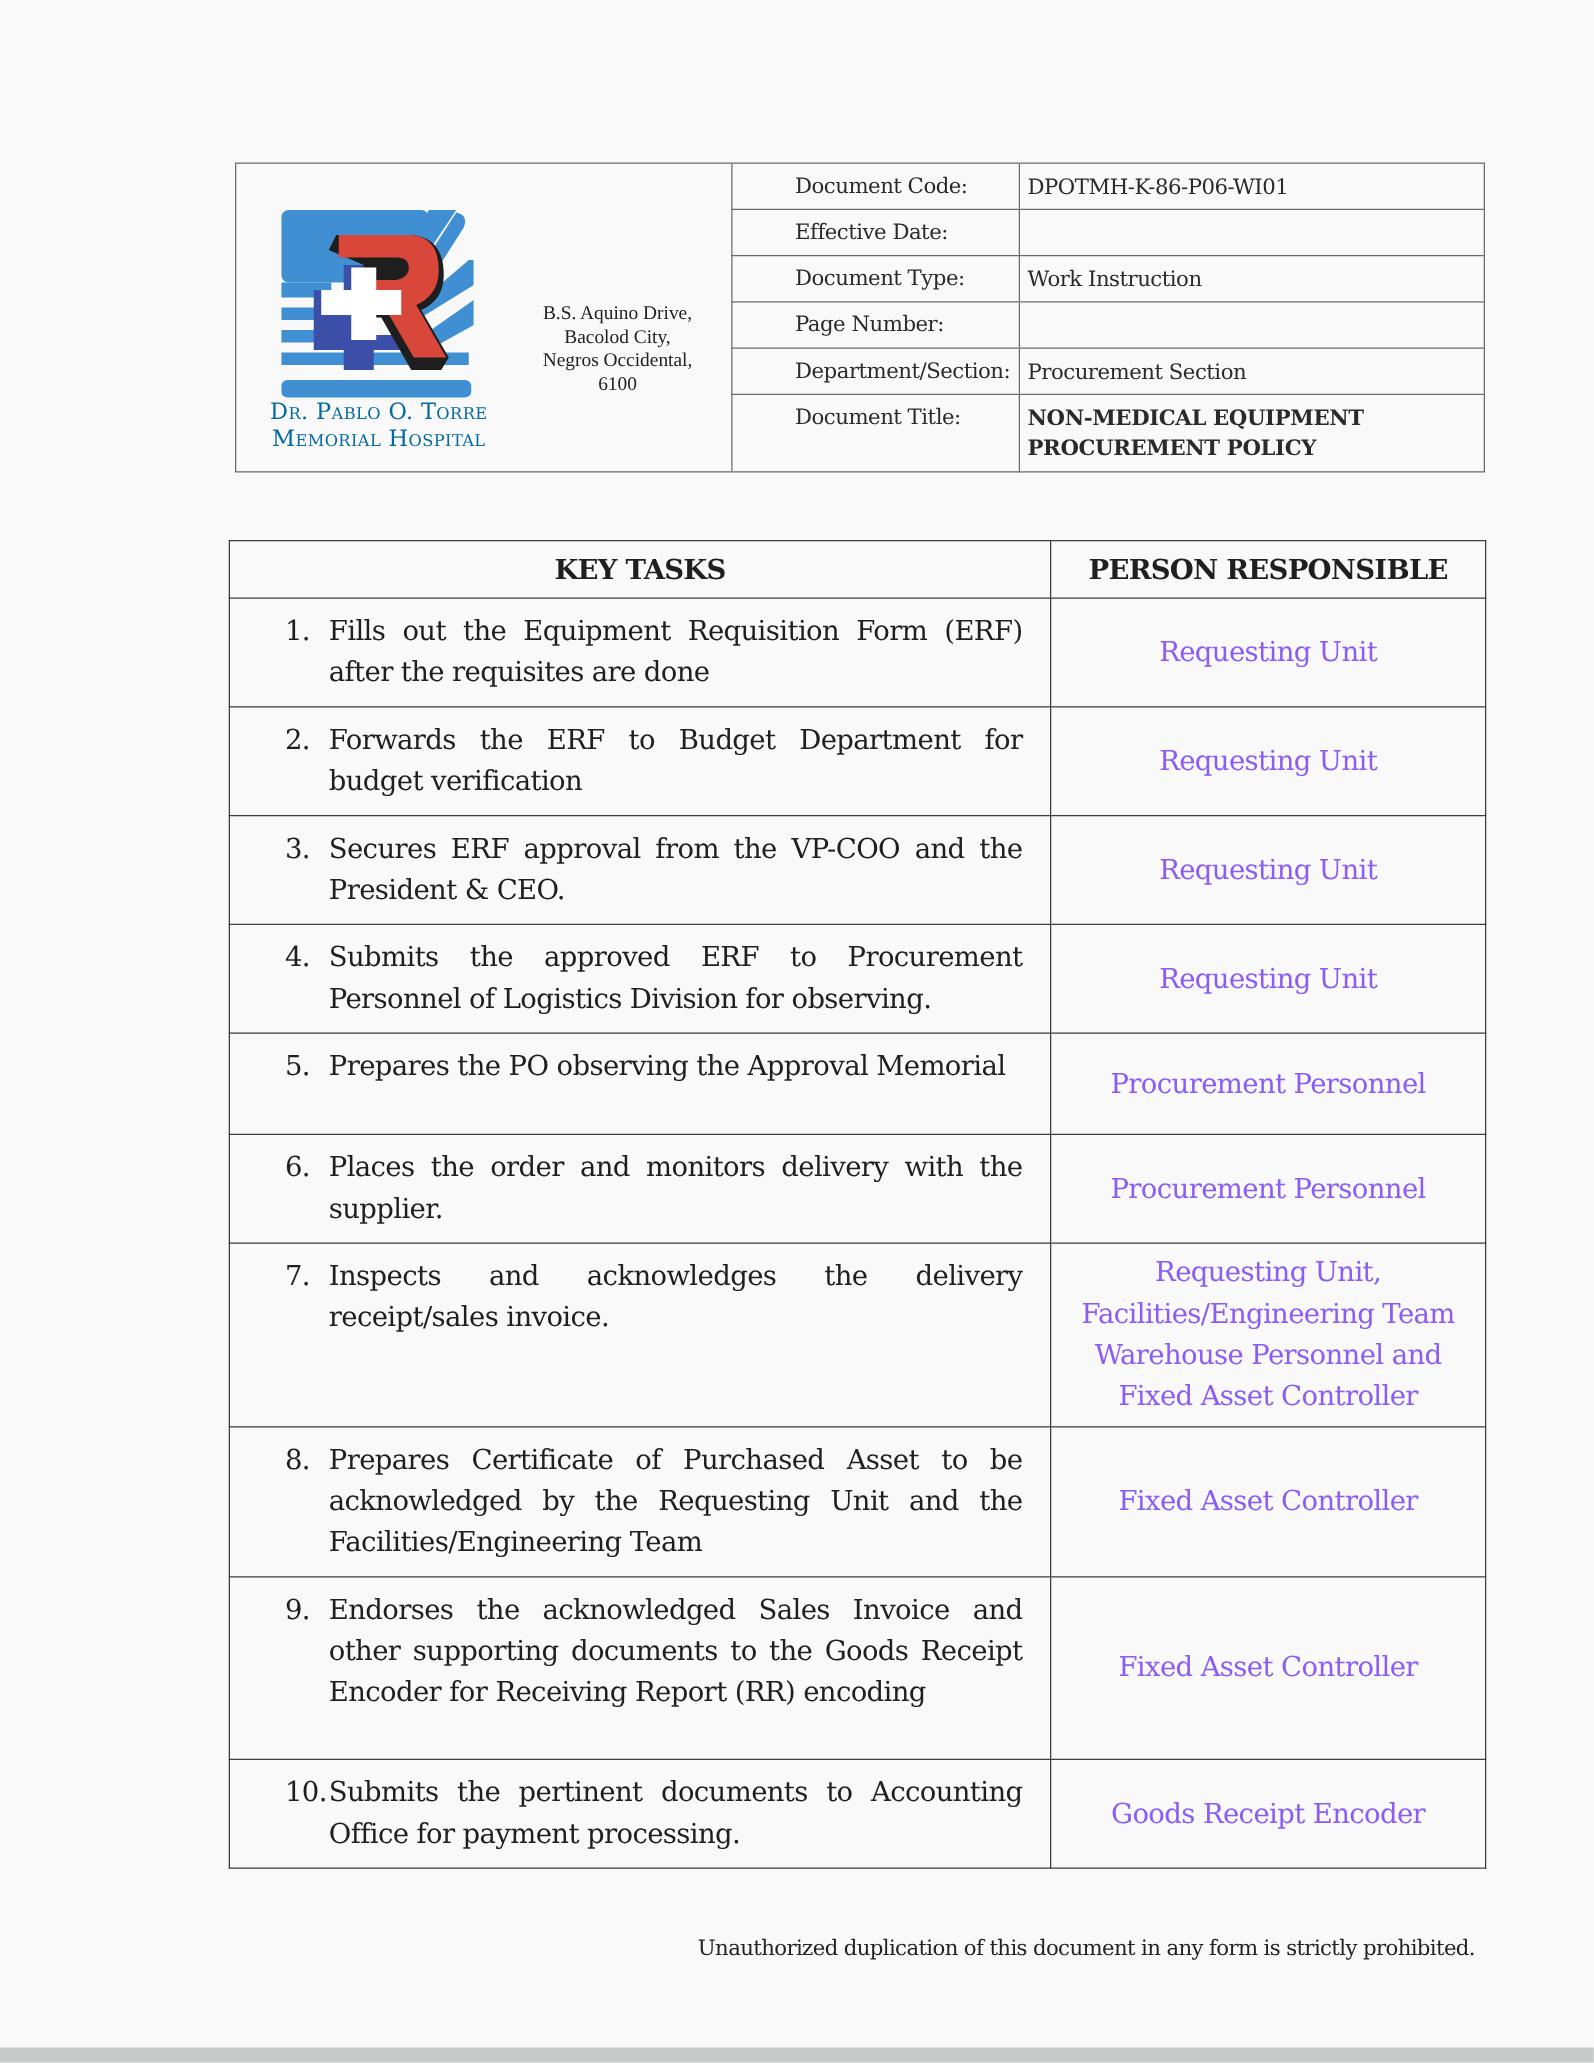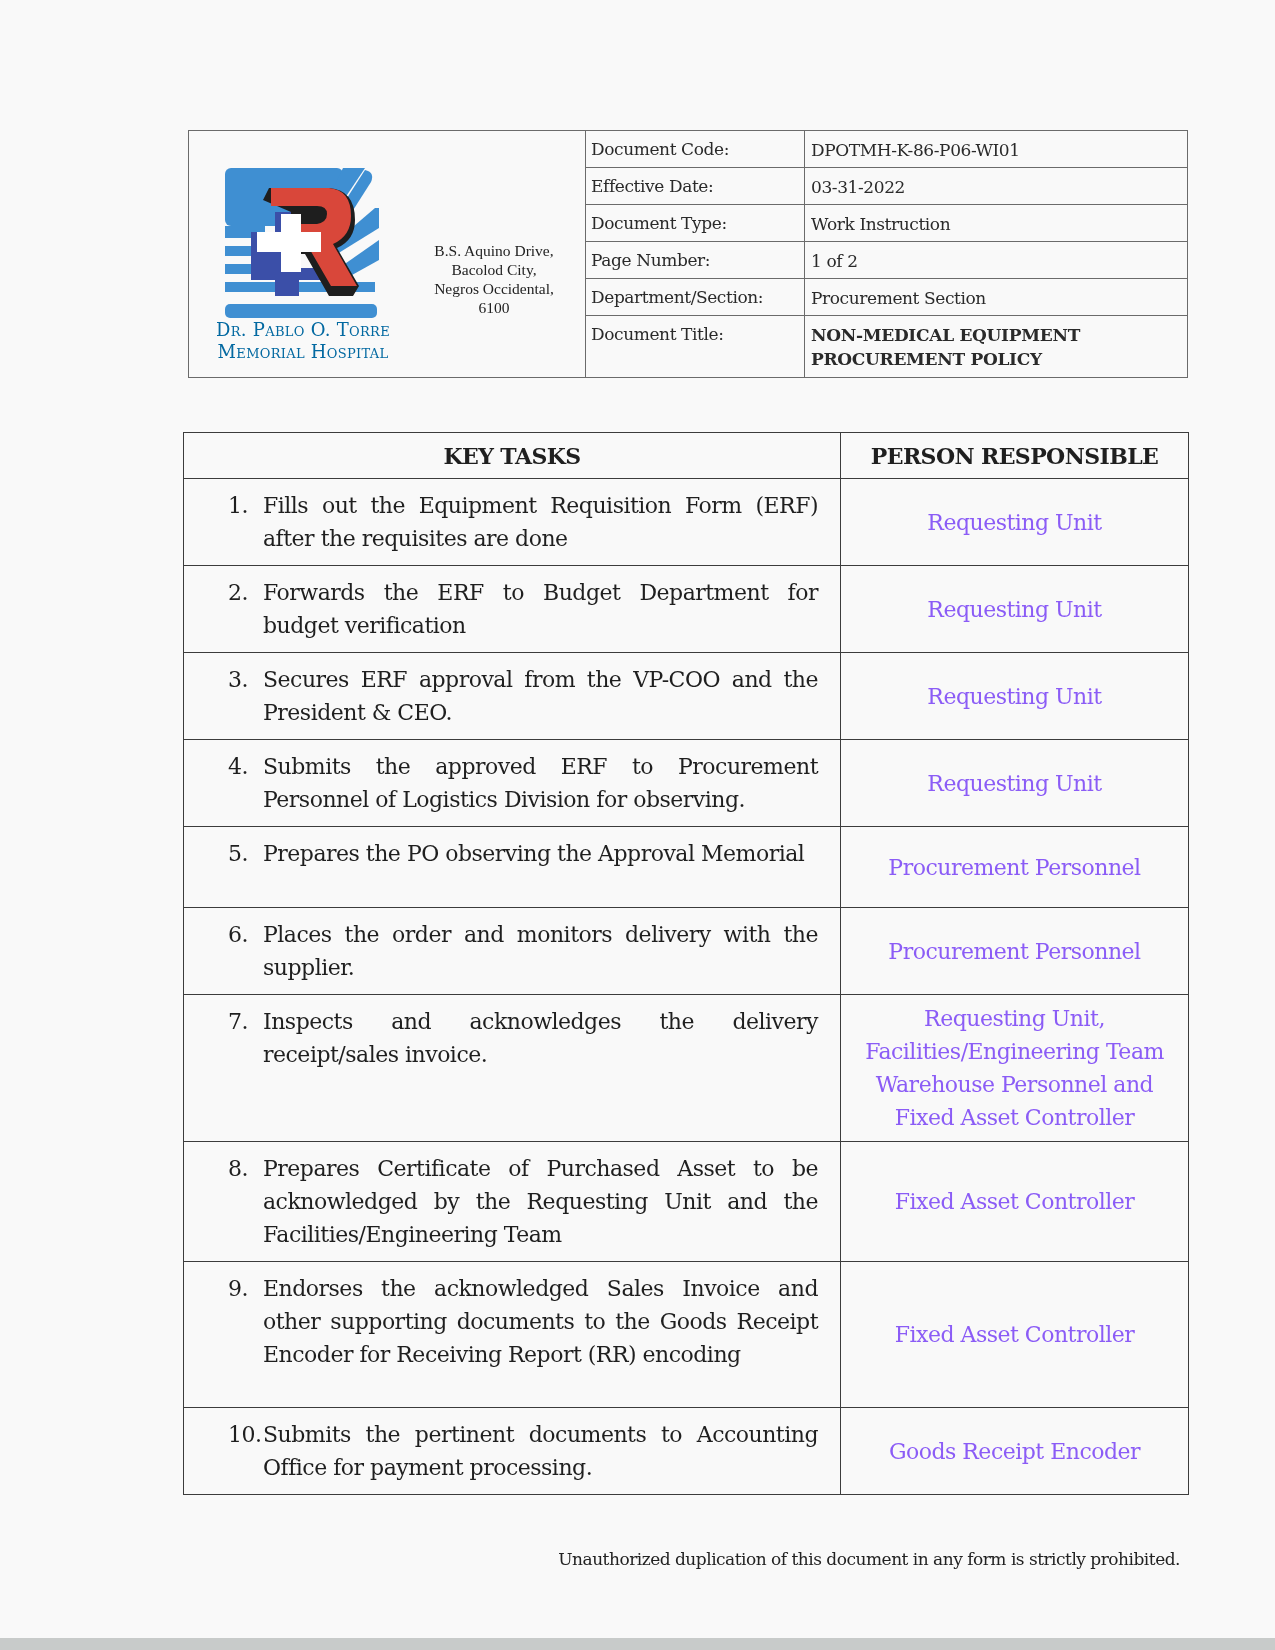--- a/index.html
+++ b/index.html
@@ -24,23 +24,23 @@
     font-size:18px; line-height:22px; color:#0369a1; letter-spacing:0.3px;
   }
   .address {
     position:absolute; left:222px; width:166px; top:98px; text-align:center;
     font-family:"Liberation Serif", serif; font-size:15.5px; line-height:19px; color:#222;margin-top:12px;
   }
   .meta { position:absolute; left:396px; top:0; width:602px; }
   .meta-row { display:flex; height:37px; border-bottom:1px solid #6b6b6b; box-sizing:border-box; }
   .meta-row.last { height:62px; border-bottom:none; }
   .meta-label {
-    width:220px; border-right:1px solid #6b6b6b; box-sizing:border-box;
+    width:186px; border-right:1px solid #6b6b6b; box-sizing:border-box;
     padding:7px 0 0 6px; font-size:17px; line-height:22px;
-    font-family:"DejaVu Serif", serif; letter-spacing:-0.4px; color:#2a2a2a;
+    font-family:"DejaVu Serif", serif; letter-spacing:-0.4px; color:#2a2a2a;margin-left:45px;
   }
   .meta-value {
     flex:1; padding:7px 0 0 6px; font-size:17px; line-height:24px;
     font-family:"DejaVu Serif", serif; letter-spacing:-0.4px; color:#2a2a2a;
   }
   .meta-value.bold { font-weight:bold; font-size:17px; letter-spacing:-0.3px; }
 
   
   .tasks {
     position:absolute; left:183px; top:432px; width:1006px;
@@ -113,29 +113,27 @@
       <div>6100</div>
     </div>
   </div>
   <div class="meta">
     <div class="meta-row">
       <div class="meta-label">Document Code:</div>
       <div class="meta-value">DPOTMH-K-86-P06-WI01</div>
     </div>
     <div class="meta-row">
       <div class="meta-label">Effective Date:</div>
-      <div class="meta-value">03-31-2022</div>
     </div>
     <div class="meta-row">
       <div class="meta-label">Document Type:</div>
       <div class="meta-value">Work Instruction</div>
     </div>
     <div class="meta-row">
       <div class="meta-label">Page Number:</div>
-      <div class="meta-value">1 of 2</div>
     </div>
     <div class="meta-row">
       <div class="meta-label">Department/Section:</div>
       <div class="meta-value">Procurement Section</div>
     </div>
     <div class="meta-row last">
       <div class="meta-label">Document Title:</div>
       <div class="meta-value bold">
         <div>NON-MEDICAL EQUIPMENT</div>
         <div>PROCUREMENT POLICY</div>

